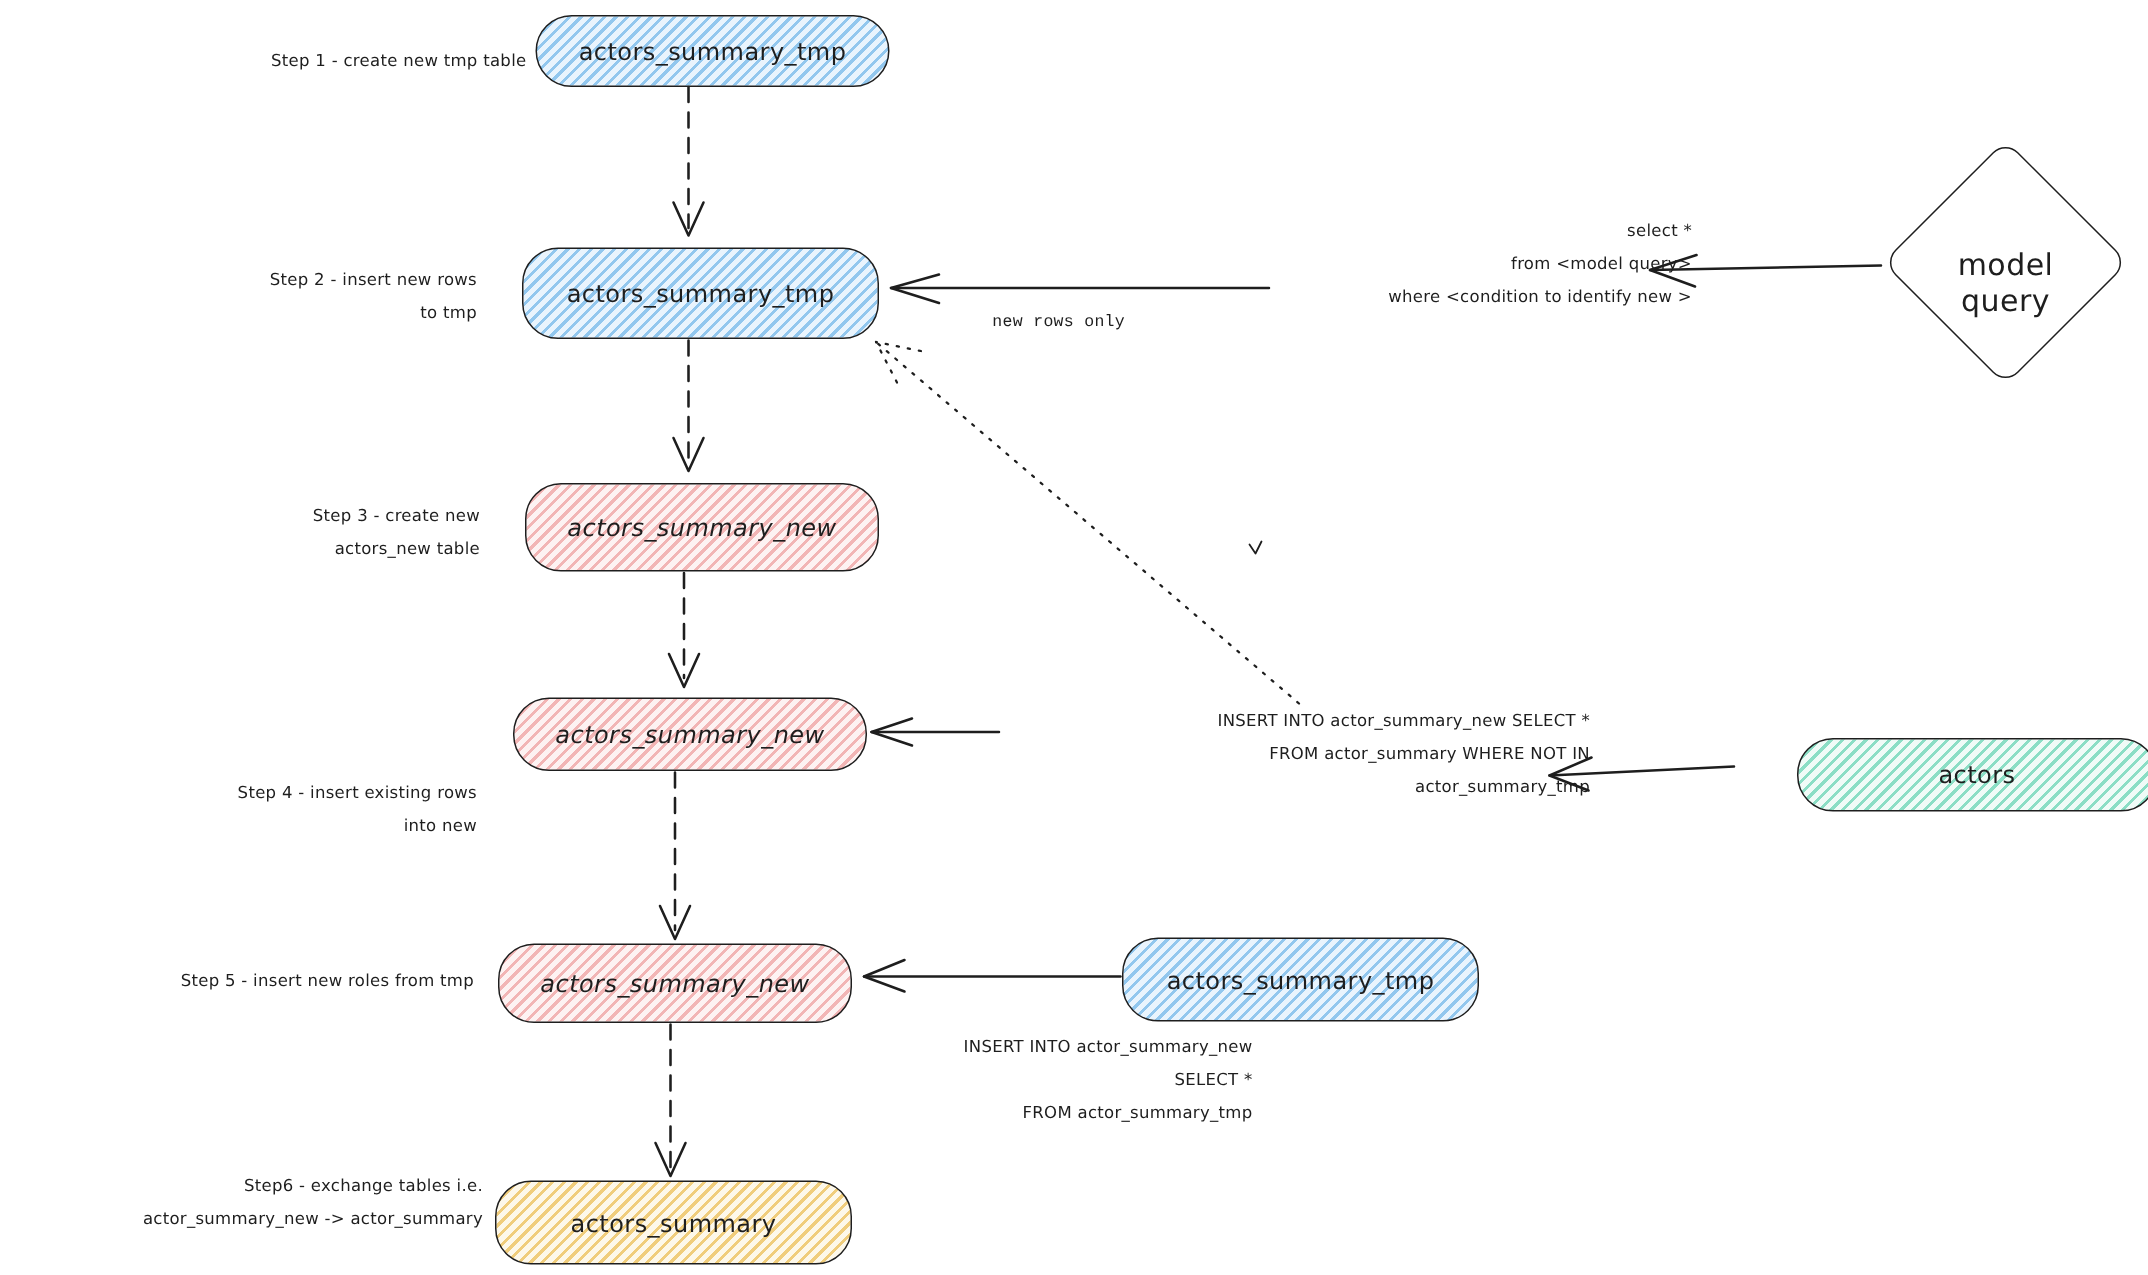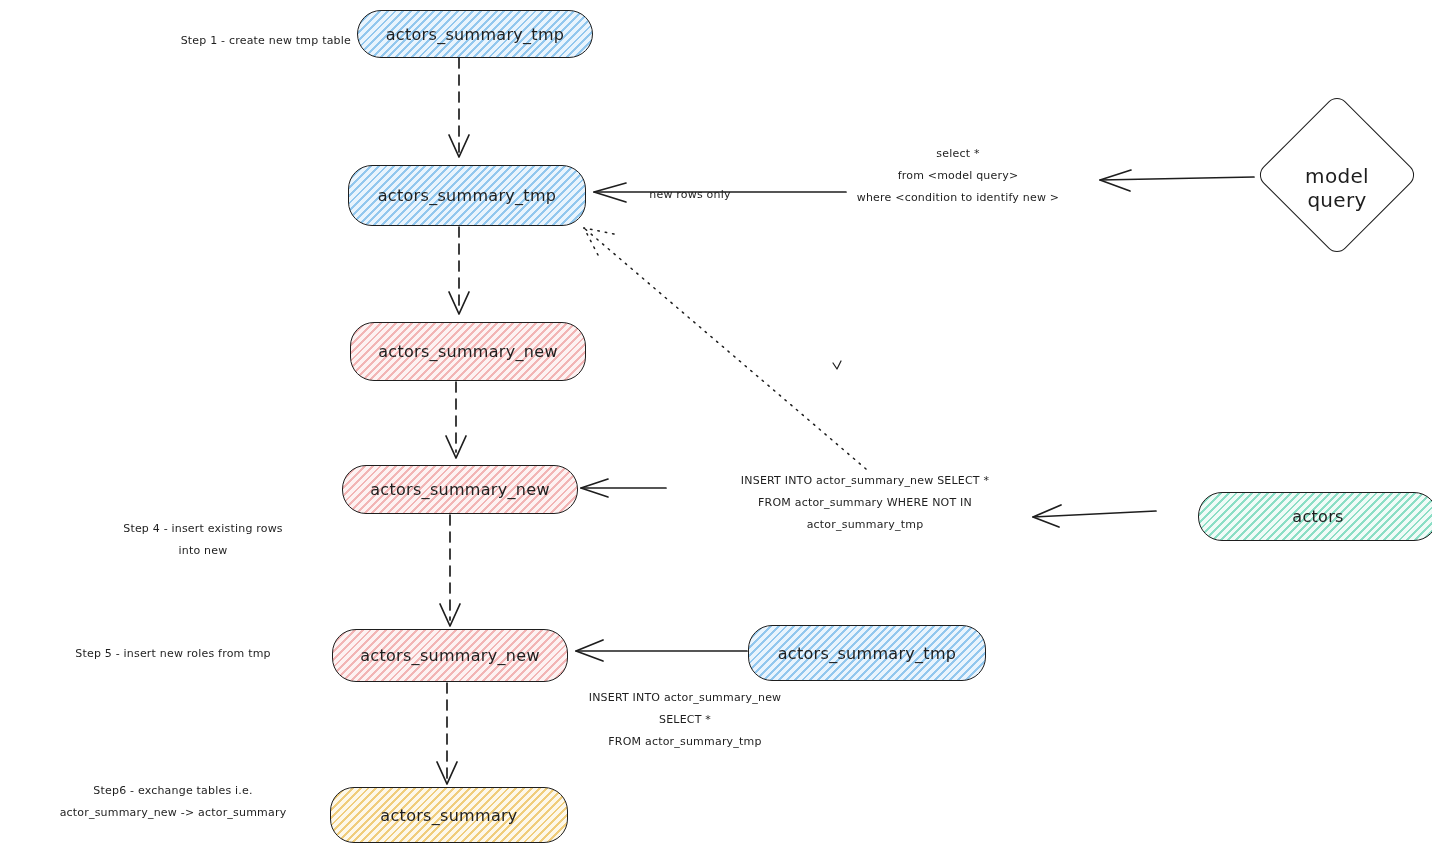--- a/index.html
+++ b/index.html
@@ -9,28 +9,28 @@
   }
   .layer{position:absolute;left:0;top:0;width:1432px;height:850px;}
   svg.layer{pointer-events:none;}
   .node{
     position:absolute;display:flex;align-items:center;justify-content:center;
     border:1.7px solid #1e1e1e;border-radius:24px;box-sizing:border-box;
     font-size:16px;letter-spacing:.3px;text-align:center;
   }
   .node .lbl{white-space:nowrap;}
   .hatch-blue  {background:repeating-linear-gradient(135deg,#e9f4fd 0 3.5px,#92c7ee 3.5px 5.5px);}
-  .hatch-pink  {background:repeating-linear-gradient(135deg,#fdf2f2 0 3.5px,#f2b5b5 3.5px 5.5px);}
+  .hatch-pink  {background:repeating-linear-gradient(135deg,#fdf2f2 0 3.5px,#f2b5b5 3.5px 5.5px);font-style:italic;}
   .hatch-green {background:repeating-linear-gradient(135deg,#f0fbf7 0 3.5px,#8bdec5 3.5px 5.5px);}
   .hatch-yellow{background:repeating-linear-gradient(135deg,#fdf8ea 0 3.5px,#f0cd7c 3.5px 5.5px);}
   .txt{
     position:absolute;font-size:11px;line-height:22px;letter-spacing:.2px;
     white-space:pre-line;
   }
-  .center{text-align:center;}
+  .center{text-align:right;}
   .right{text-align:right;}
   .diamond{
     position:absolute;left:1279px;top:117px;width:116px;height:116px;
     background:#ffffff;border:1.7px solid #1e1e1e;border-radius:12px;
     transform:rotate(45deg);box-sizing:border-box;
   }
   .diamond-label{
     position:absolute;left:1277px;top:164px;width:120px;text-align:center;
     font-size:20px;letter-spacing:.3px;
   }
@@ -91,20 +91,24 @@
         <path d="M598,255 L584,228" stroke-dasharray="1.5 6"></path>
       </g>
 
       <g stroke-width="1.2">
         <path d="M833,363 l4,6 l4,-8"></path>
       </g>
     </g>
   </svg>
 
   <div class="txt right" style="left:95px;top:30px;width:256px;">Step 1 - create new tmp table</div>
+  <div class="txt center" style="left:118px;top:176px;width:200px;">Step 2 - insert new rows
+to tmp</div>
+  <div class="txt center" style="left:120px;top:333px;width:200px;">Step 3 - create new
+actors_new table</div>
   <div class="txt center" style="left:88px;top:476px;width:230px;margin-top:42px;">Step 4 - insert existing rows
 into new</div>
   <div class="txt center" style="left:30px;top:643px;width:286px;">Step 5 - insert new roles from tmp</div>
   <div class="txt center" style="left:24px;top:780px;width:298px;">Step6 - exchange tables i.e.
 actor_summary_new -&gt; actor_summary</div>
 
   <div class="node hatch-blue" style="left:357px;top:10px;width:236px;height:48px;">
     <span class="lbl">actors_summary_tmp</span>
   </div>
   <div class="node hatch-blue" style="left:348px;top:165px;width:238px;height:61px;">
@@ -129,21 +133,21 @@
   <div class="node hatch-blue" style="left:748px;top:625px;width:238px;height:56px;">
     <span class="lbl">actors_summary_tmp</span>
   </div>
 
   <div class="diamond"></div>
   <div class="diamond-label">model query</div>
 
   <div class="txt center" style="left:788px;top:143px;width:340px;">select *
 from &lt;model query&gt;
 where &lt;condition to identify new &gt;</div>
-  <div class="txt center" style="left:630px;top:184px;width:120px;">new rows only</div>
+  <div class="txt center" style="left:630px;top:204px;width:120px;font-family:Liberation Mono, monospace;">new rows only</div>
   <div class="txt center" style="left:535px;top:687px;width:300px;">INSERT INTO actor_summary_new
 SELECT *
 FROM actor_summary_tmp</div>
   <div class="txt center" style="left:670px;top:470px;width:390px;">INSERT INTO actor_summary_new SELECT *
 FROM actor_summary WHERE NOT IN
 actor_summary_tmp</div>
 
 </div>
 
 </body></html>

